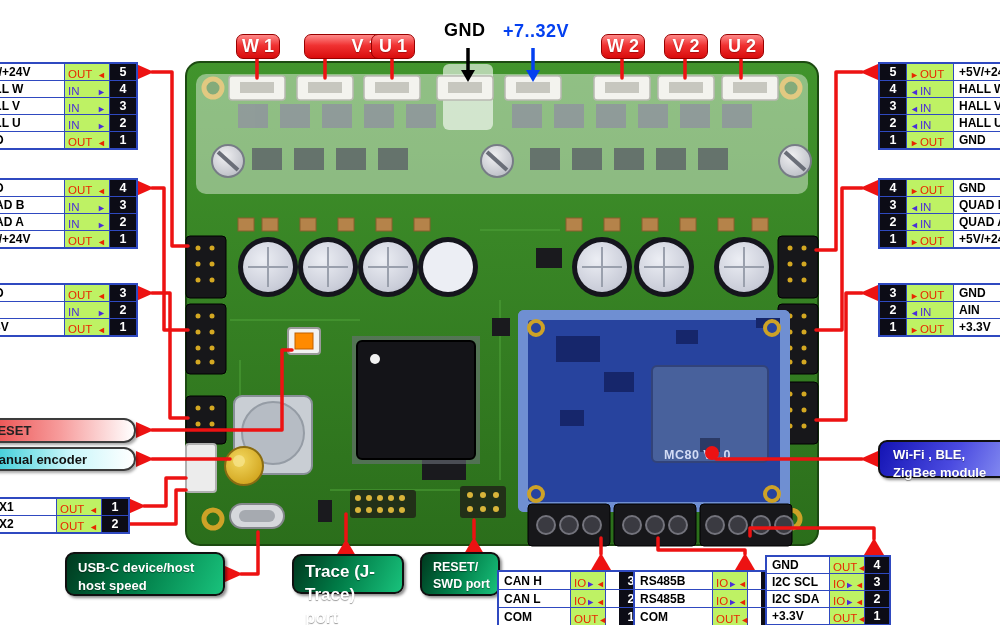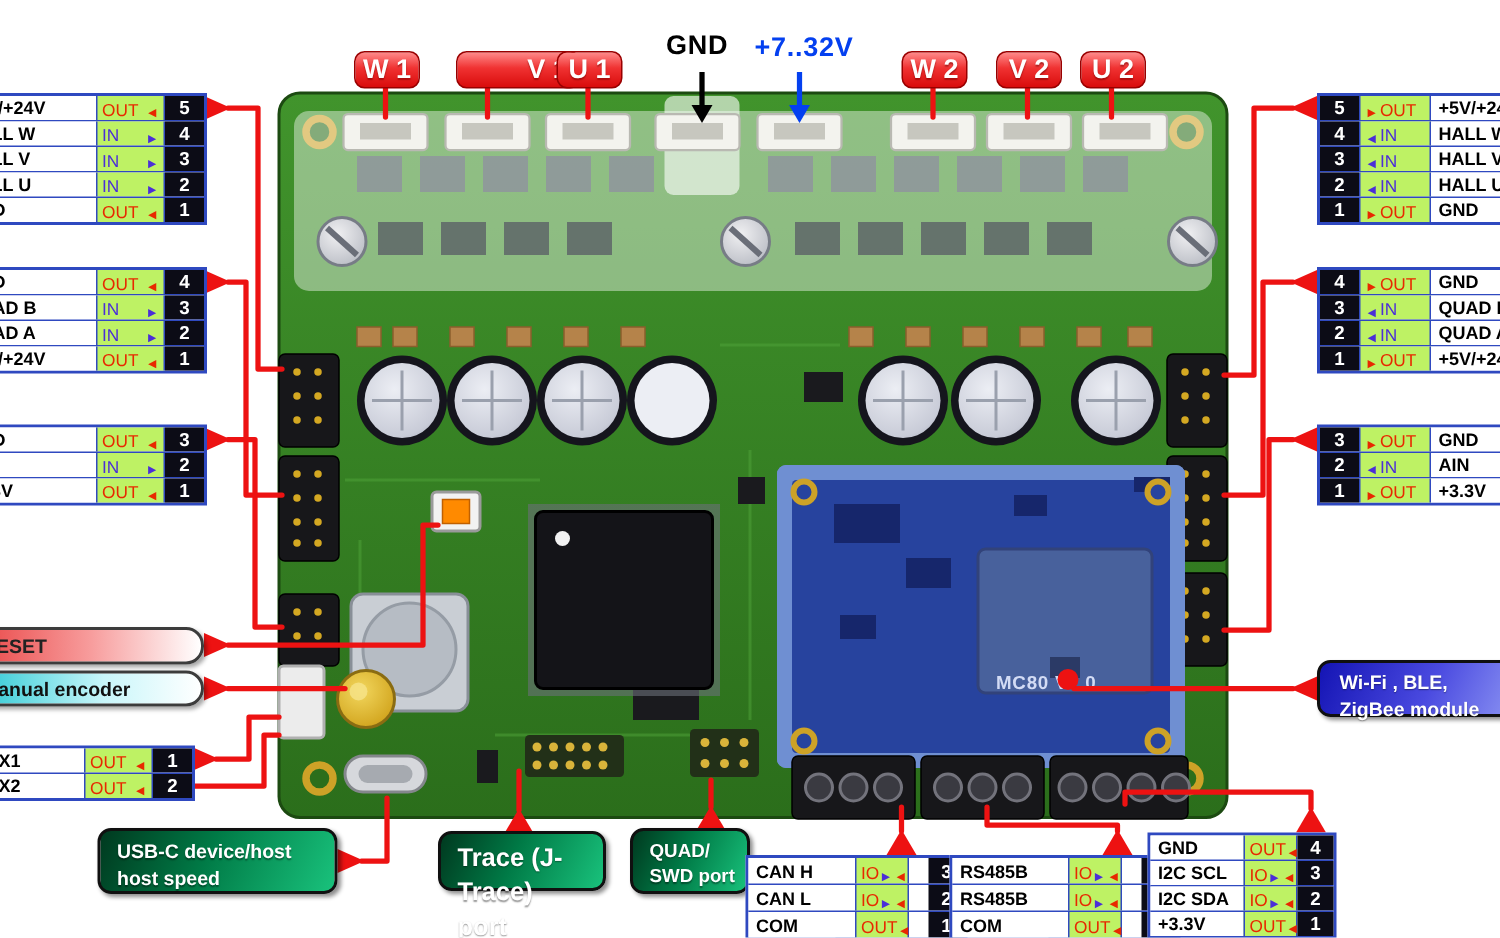--- a/index.html
+++ b/index.html
@@ -573,21 +573,21 @@
   </div>
 <div class="cobox greenbox" style="left:65px;top:552px;width:160px;height:44px;">
   <div>USB-C device/host</div>
   <div>host speed</div>
 </div>
 <div class="cobox greenbox" style="left:292px;top:554px;width:112px;height:40px;font-size:17px;">
   <div>Trace (J-Trace)</div>
   <div>port</div>
 </div>
 <div class="cobox greenbox" style="left:420px;top:552px;width:80px;height:44px;font-size:12.5px;">
-  <div>QUAD/</div>
+  <div>RESET/</div>
   <div>SWD port</div>
 </div>
 
 <div class="ptable rh" style="left:878px;top:62px;width:192px;">
   <div class="pt-row">
       <span class="pt-num w26">5</span>
       <span class="pt-dir w48 dirR">
         <span class="a-out">►</span>
         <span class="d-out">OUT</span>
       </span>

